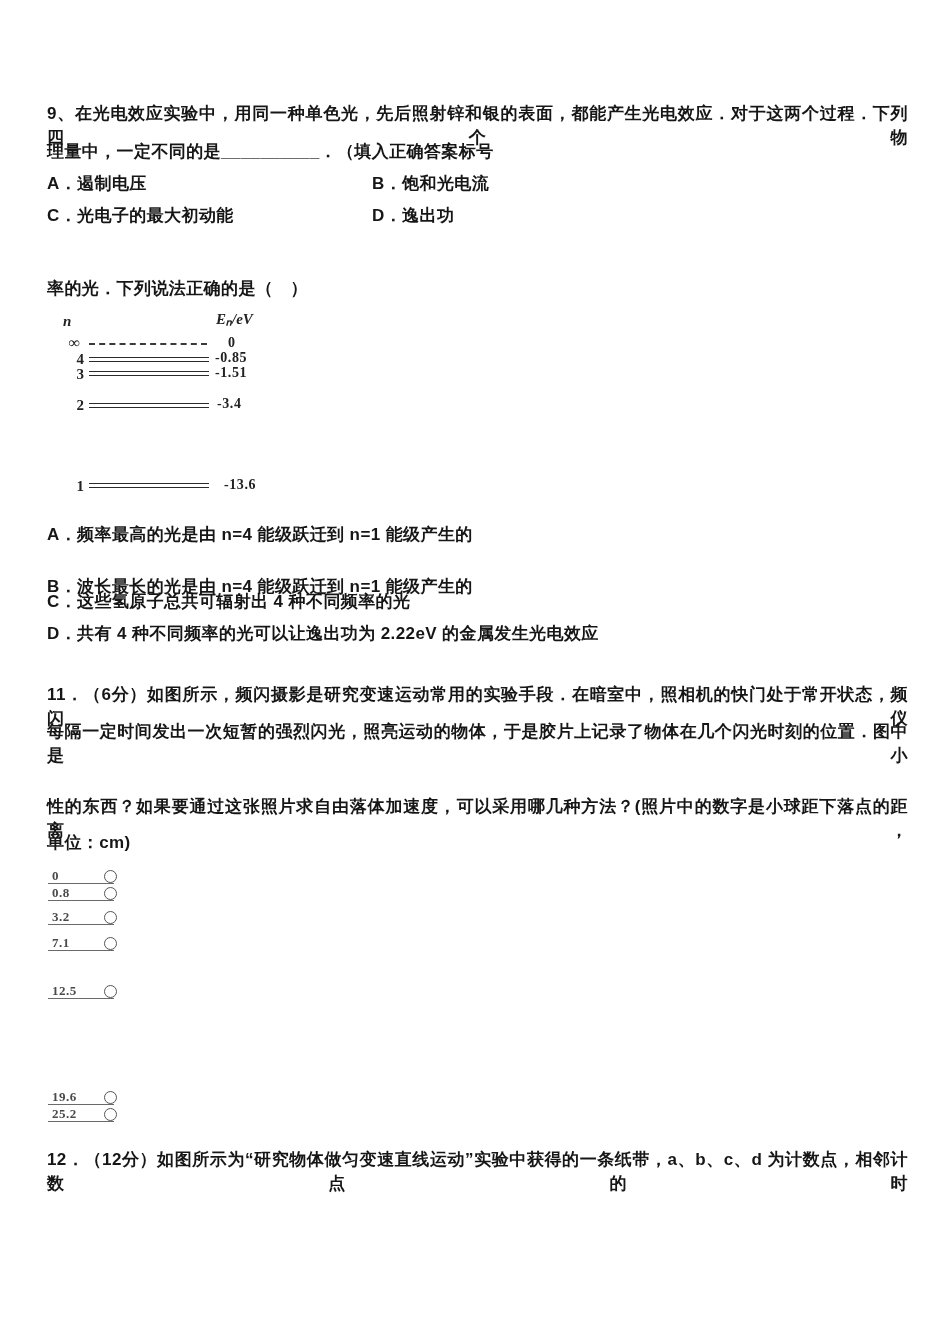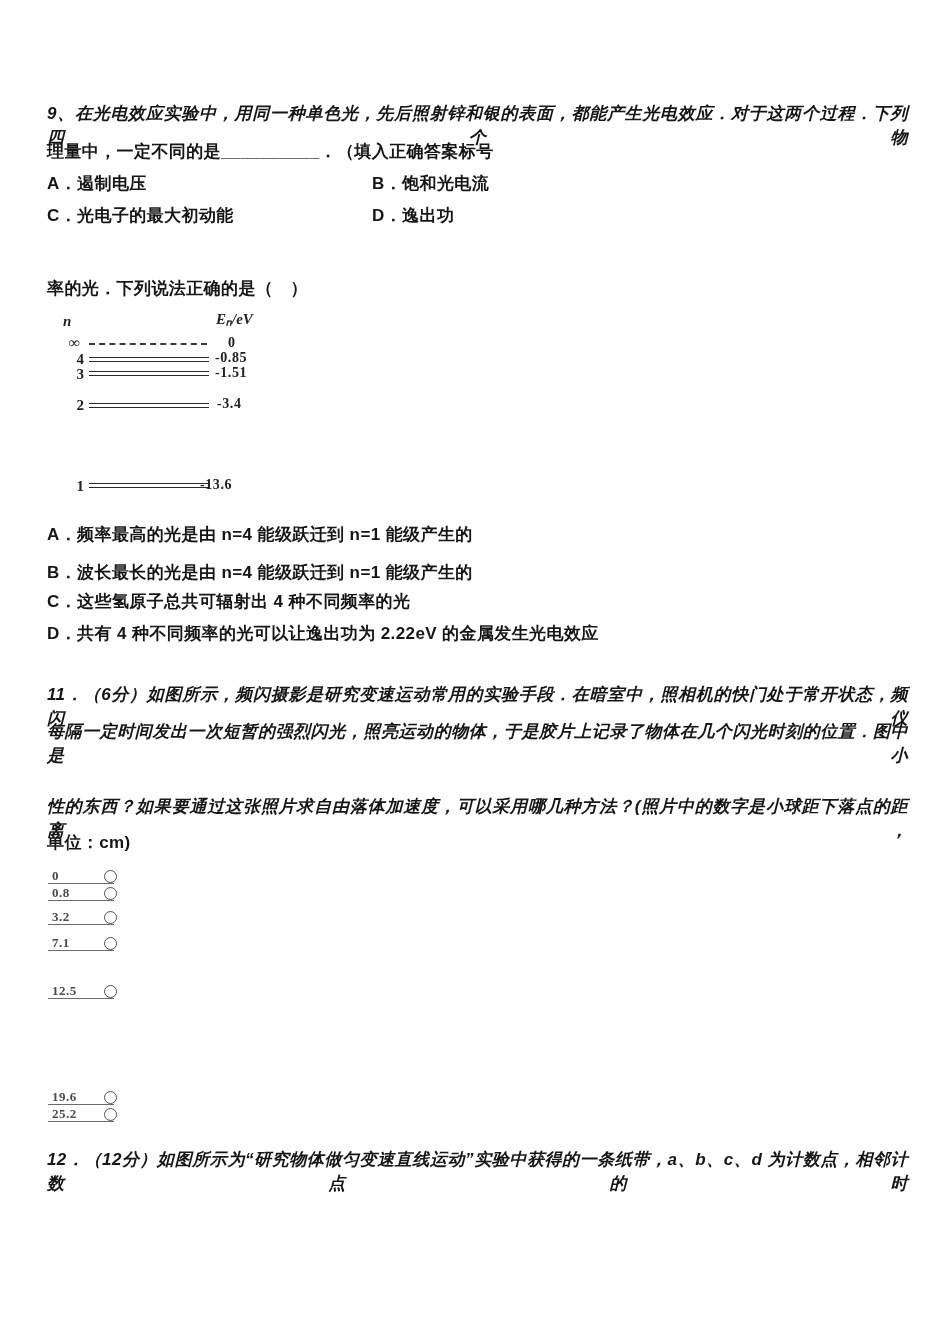--- a/index.html
+++ b/index.html
@@ -19,21 +19,20 @@
     position: absolute;
     left: 47px;
     white-space: nowrap;
     letter-spacing: 0.4px;
   }
   .tline.full {
     width: 861px;
     white-space: normal;
     text-align: justify;
     text-align-last: justify;
-    font-style: italic;
   }
   .tline.col2 { left: 372px; }
 
   
   .eh {
     position: absolute;
     font-family: "Liberation Serif", serif;
     font-style: italic;
     font-weight: 700;
     font-size: 15px;
@@ -135,25 +134,25 @@
     <span class="en" style="left:54px;top:365px">3</span>
     <div class="eline" style="top:371px"></div>
     <span class="ev" style="left:215px;top:364px">-1.51</span>
 
     <span class="en" style="left:54px;top:396px">2</span>
     <div class="eline" style="top:403px"></div>
     <span class="ev" style="left:217px;top:395px">-3.4</span>
 
     <span class="en" style="left:54px;top:477px">1</span>
     <div class="eline" style="top:483px"></div>
-    <span class="ev" style="left:200px;top:476px">-13.6</span>
+    <span class="ev" style="left:224px;top:476px">-13.6</span>
   </div>
 
   <div class="tline" style="top:523px">A．频率最高的光是由 n=4 能级跃迁到 n=1 能级产生的</div>
-  <div class="tline" style="top:561px">B．波长最长的光是由 n=4 能级跃迁到 n=1 能级产生的</div>
+  <div class="tline" style="top:575px">B．波长最长的光是由 n=4 能级跃迁到 n=1 能级产生的</div>
   <div class="tline" style="top:590px">C．这些氢原子总共可辐射出 4 种不同频率的光</div>
   <div class="tline" style="top:622px">D．共有 4 种不同频率的光可以让逸出功为 2.22eV 的金属发生光电效应</div>
 
 
   <div class="tline full" style="top:683px">11．（6分）如图所示，频闪摄影是研究变速运动常用的实验手段．在暗室中，照相机的快门处于常开状态，频闪仪</div>
   <div class="tline full" style="top:720px">每隔一定时间发出一次短暂的强烈闪光，照亮运动的物体，于是胶片上记录了物体在几个闪光时刻的位置．图中是小</div>
   <div class="tline full" style="top:795px">性的东西？如果要通过这张照片求自由落体加速度，可以采用哪几种方法？(照片中的数字是小球距下落点的距离，</div>
   <div class="tline" style="top:831px">单位：cm)</div>
 
   <div>

